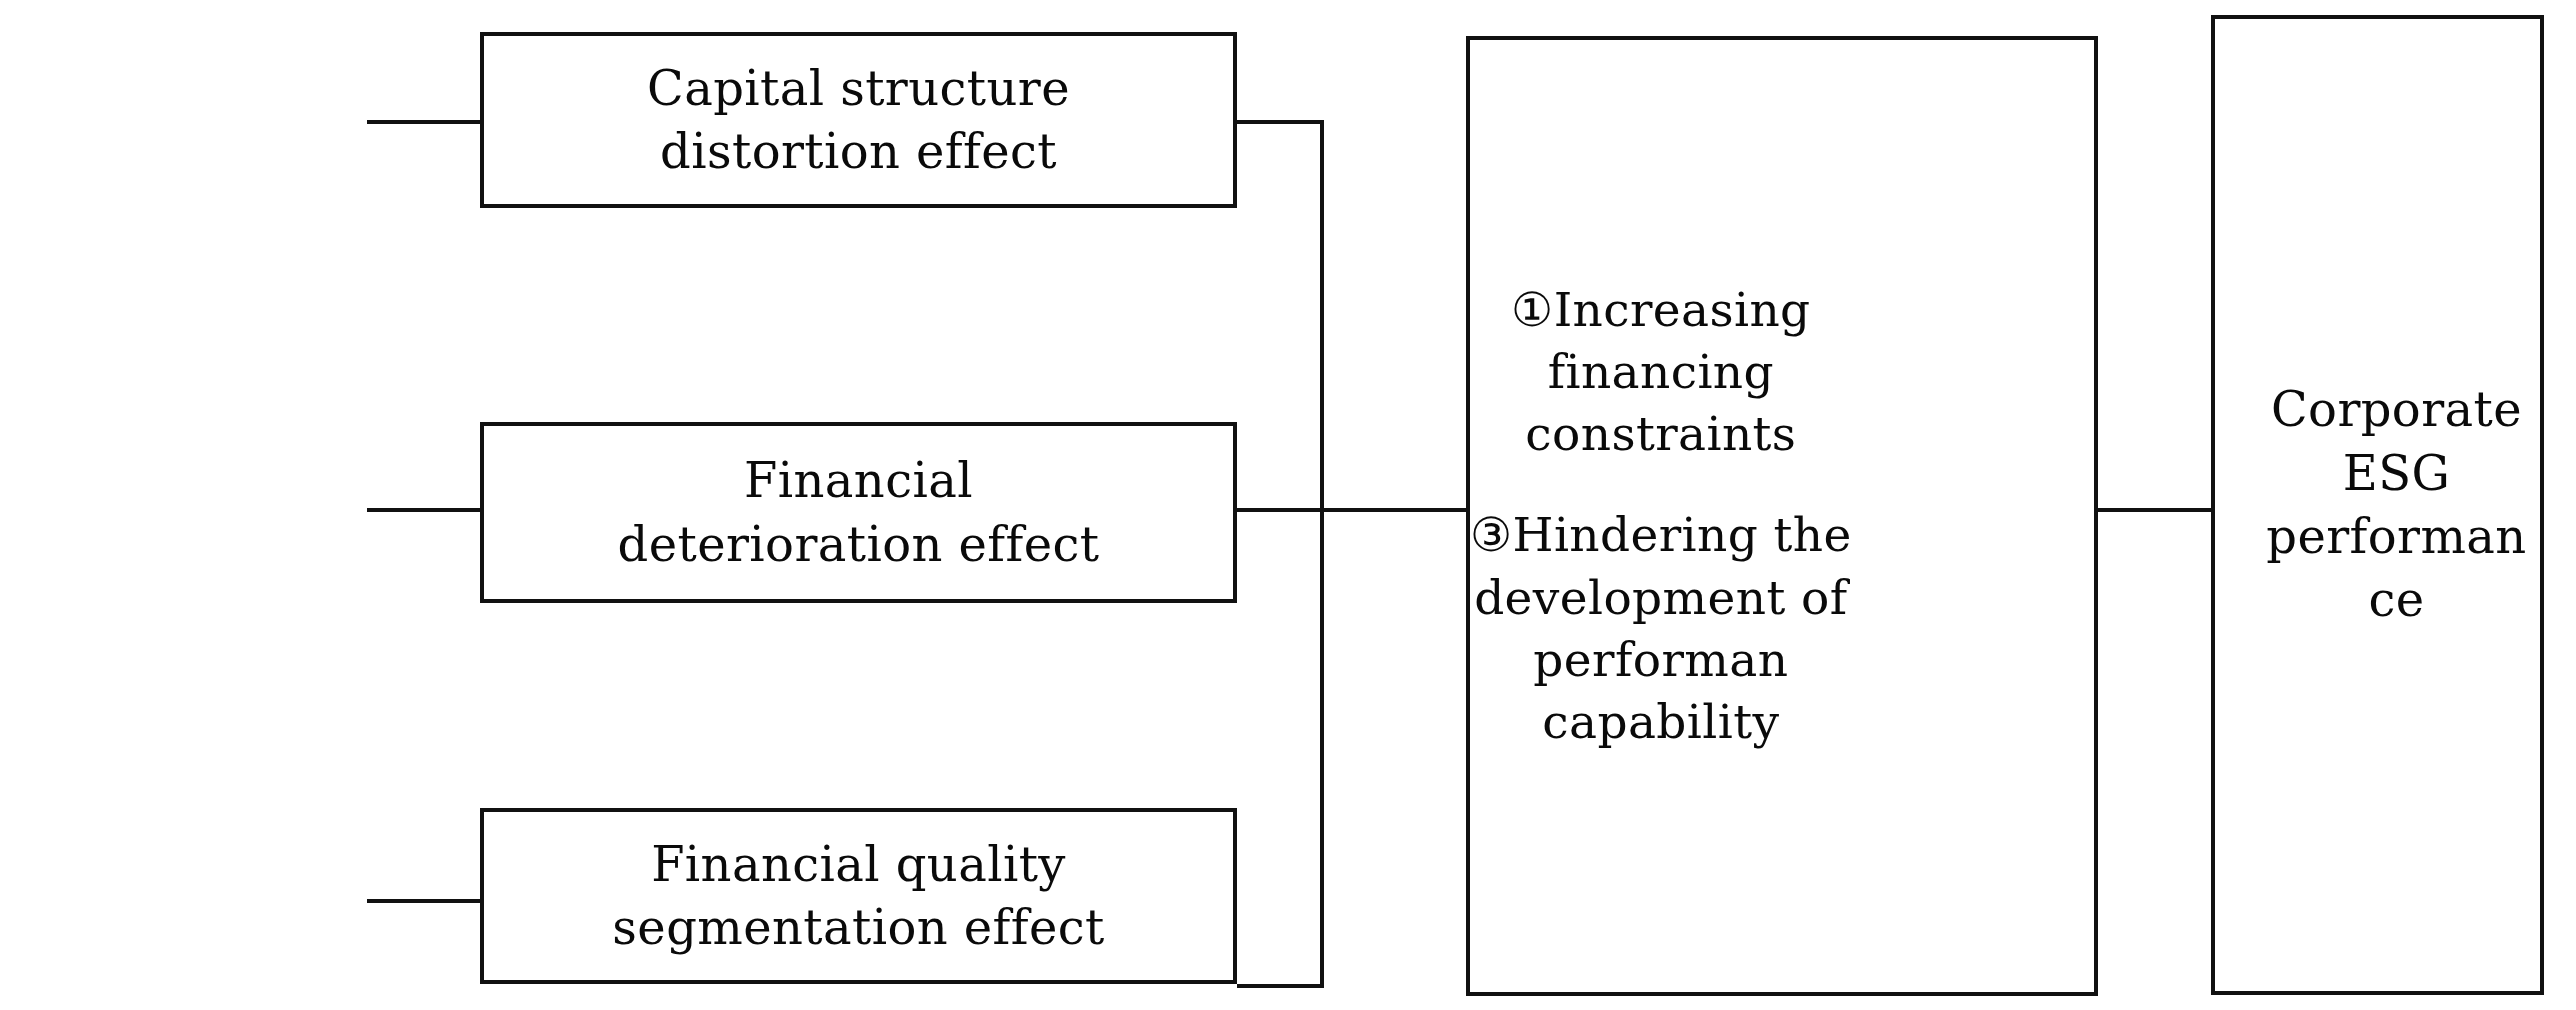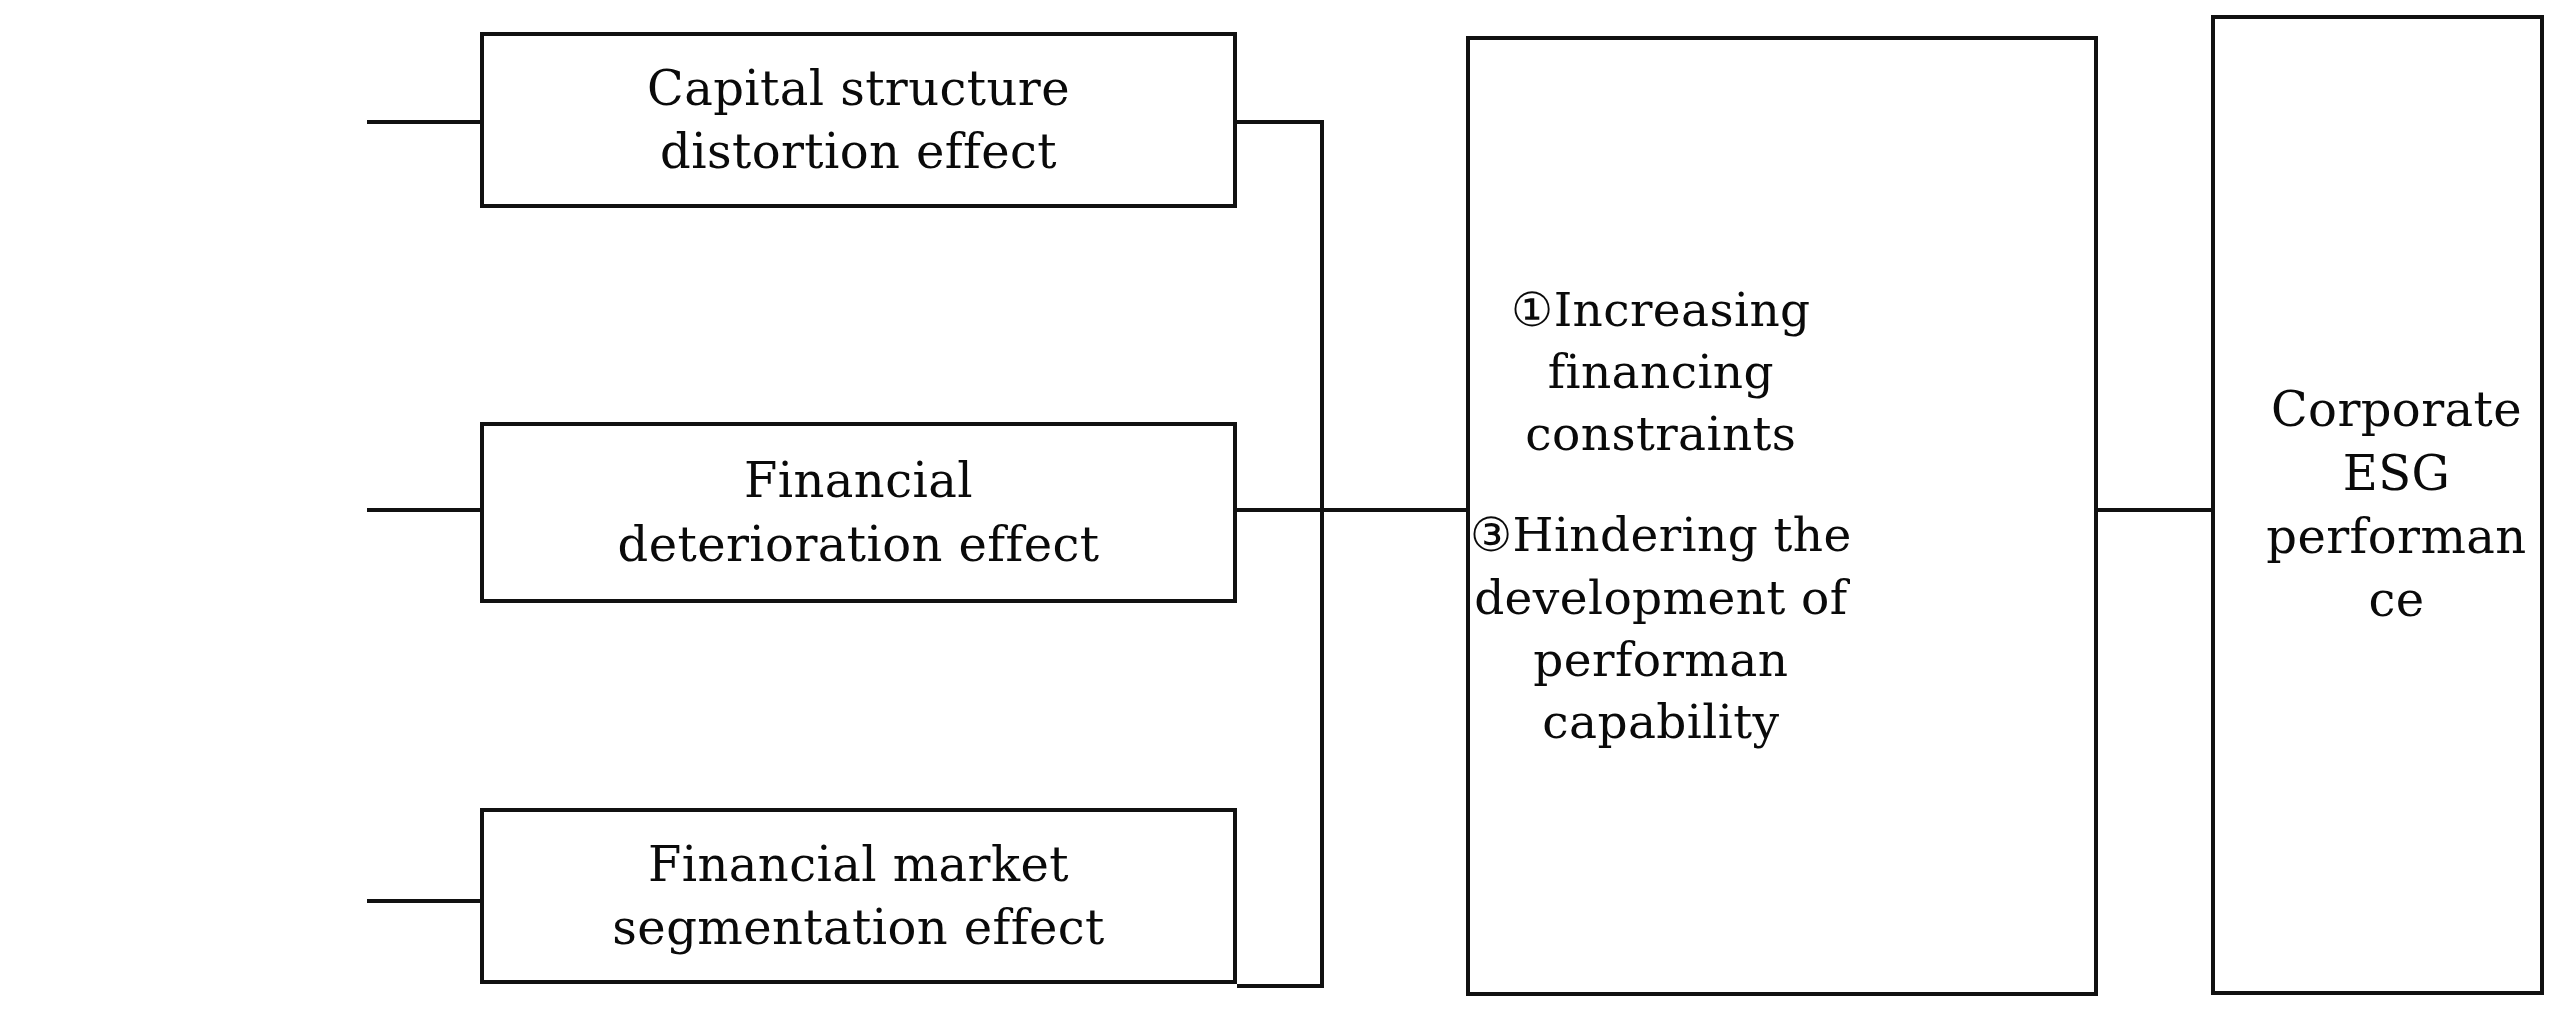--- a/index.html
+++ b/index.html
@@ -124,21 +124,21 @@
     <span class="node-text">Capital structure
 distortion effect</span>
   </div>
 
   <div class="node" id="node-governance">
     <span class="node-text">Financial
 deterioration effect</span>
   </div>
 
   <div class="node" id="node-market-segmentation">
-    <span class="node-text">Financial market
+    <span class="node-text">Financial quality
 segmentation effect</span>
   </div>
 
   <div class="node" id="node-consequences">
     <ul class="conseq-list">
       <li class="conseq-item">①Increasing
 financing
 constraints</li>
       <li class="conseq-item">③Hindering the
 development of

